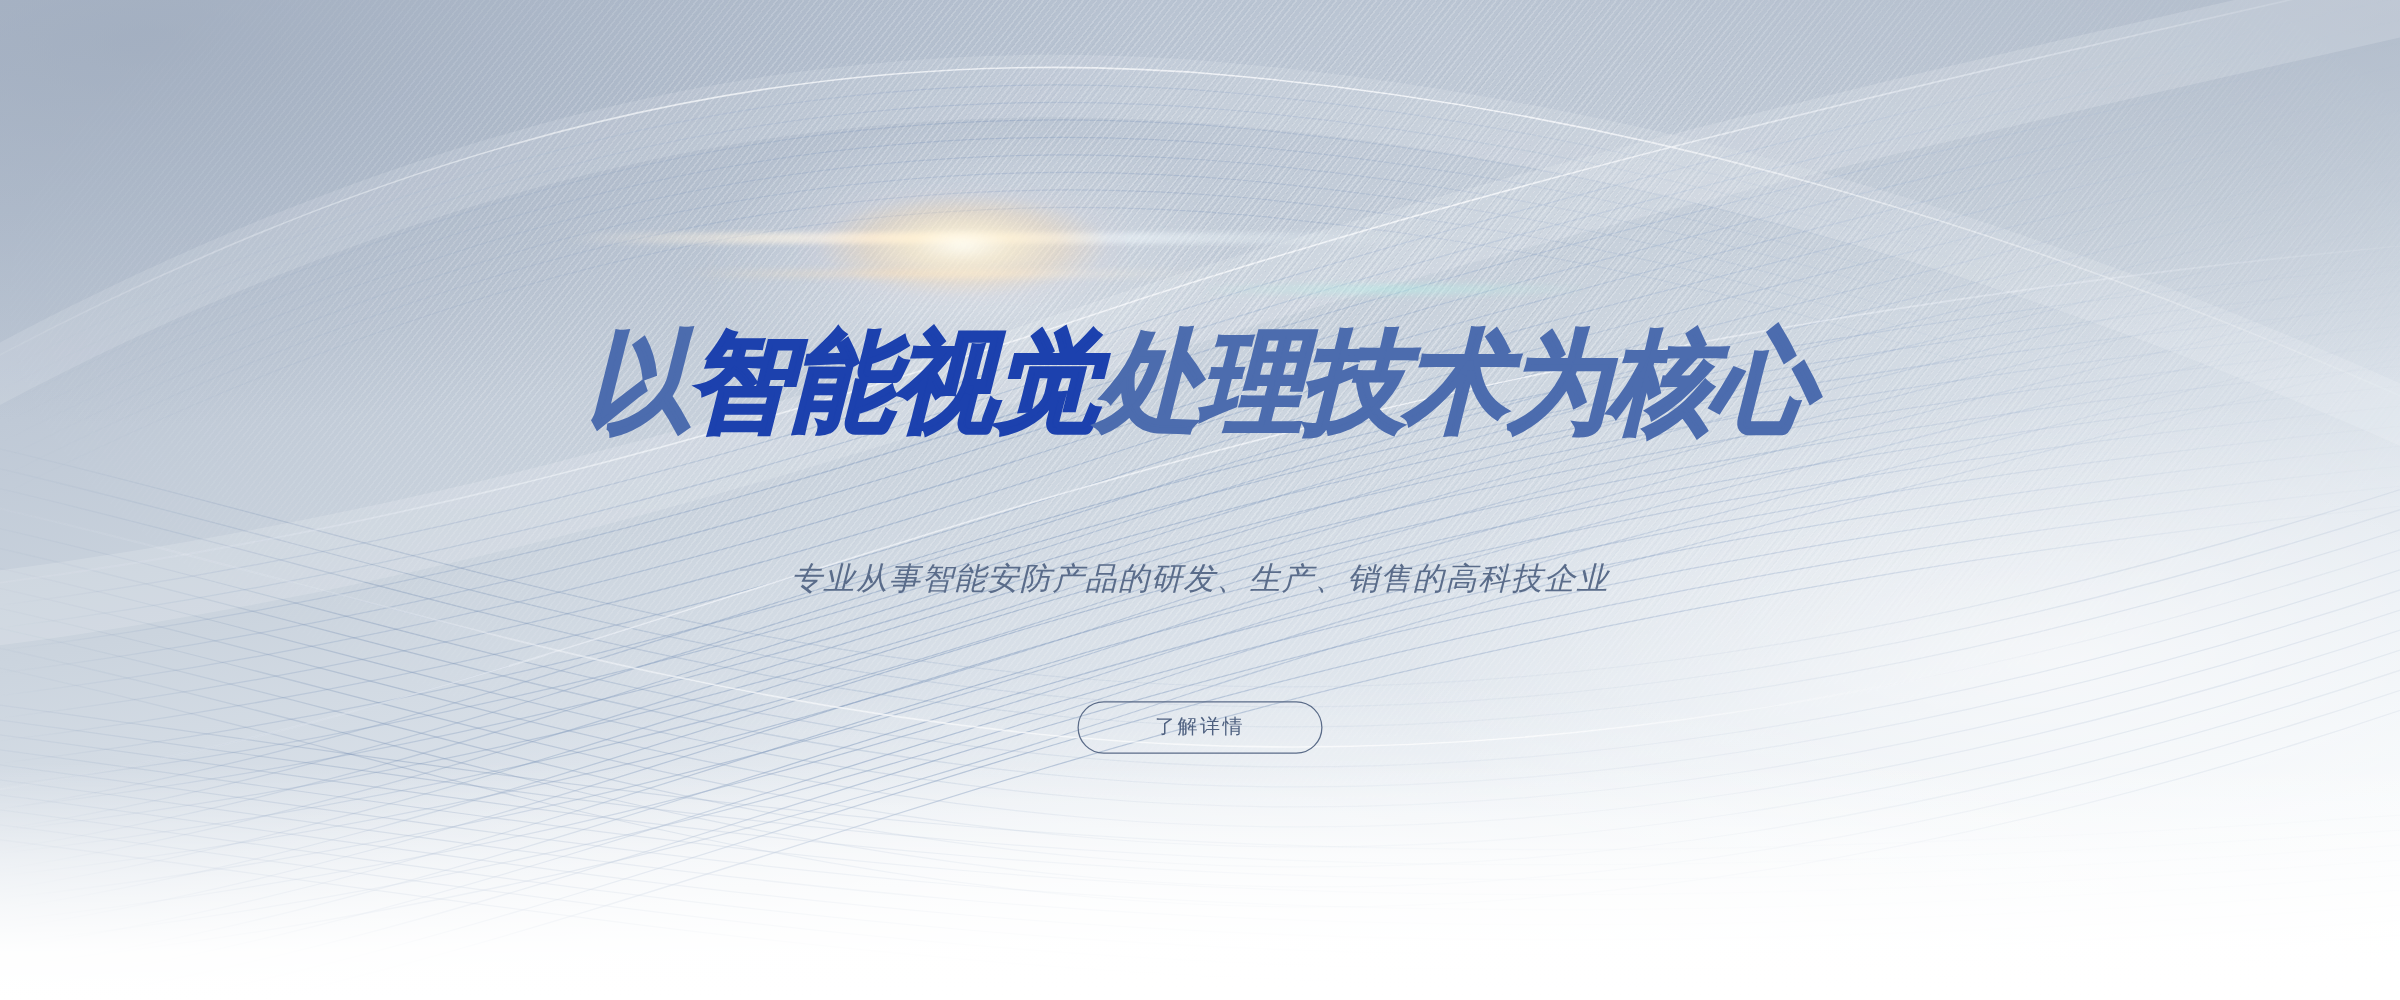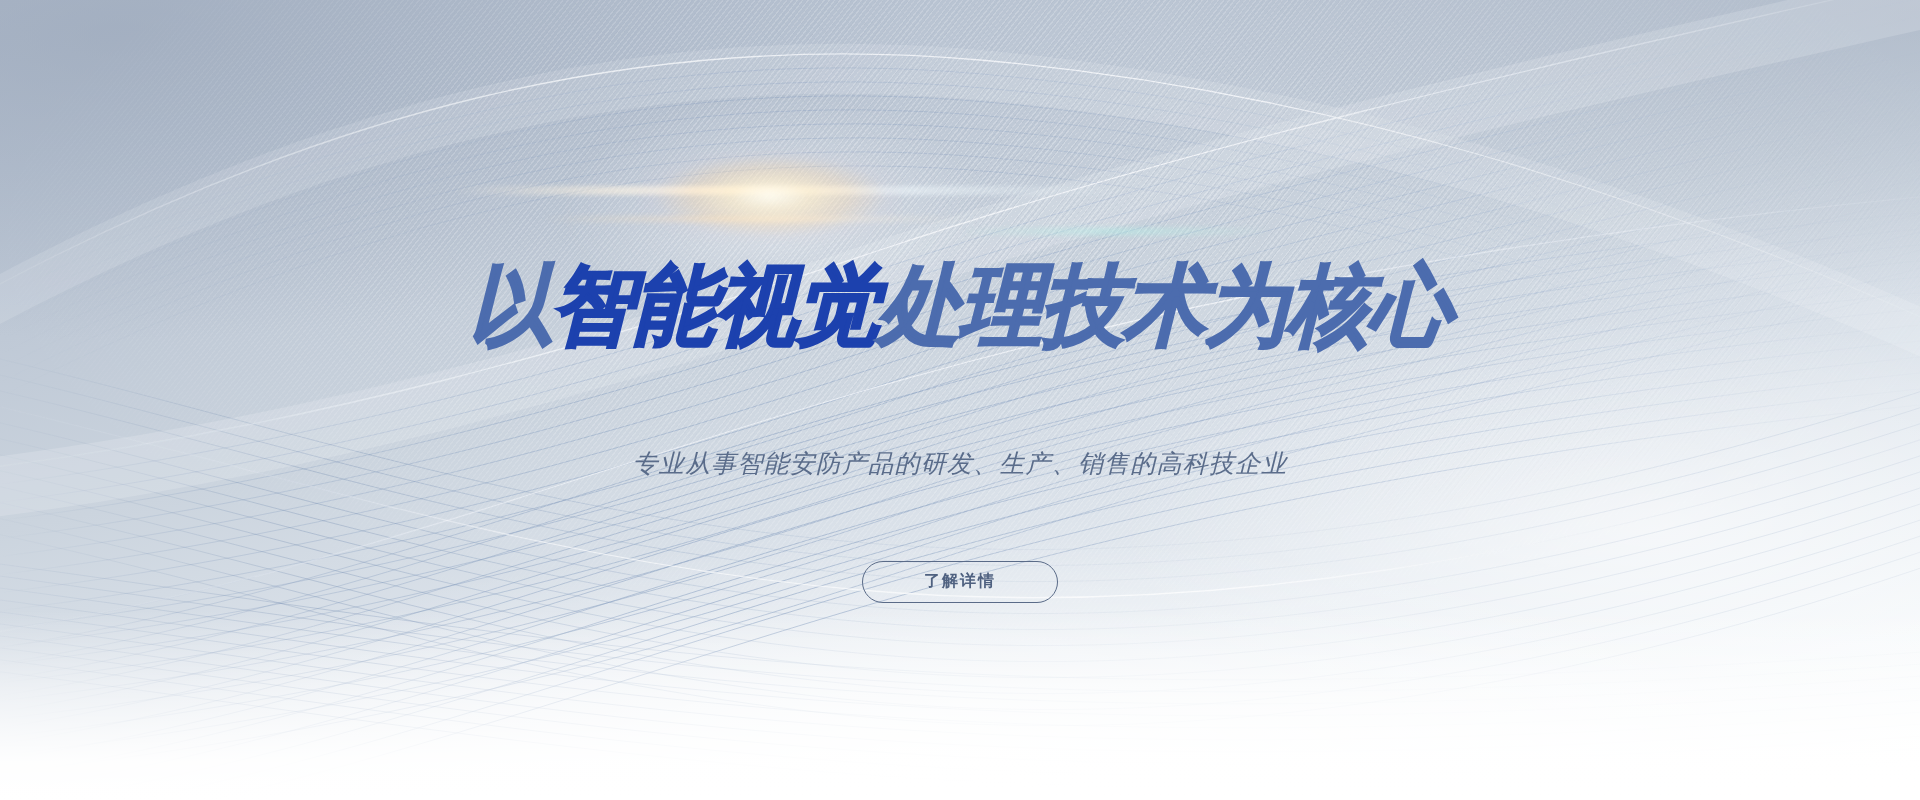--- a/index.html
+++ b/index.html
@@ -190,21 +190,20 @@
     background: transparent;
     color: #4f6180;
     font-size: 16px;
     letter-spacing: 2px;
     font-family: "Liberation Sans", "DejaVu Sans", sans-serif;
     display: flex;
     align-items: center;
     justify-content: center;
     cursor: pointer;
     padding: 0;
-    font-weight: bold;
   }
 
   
   .bottom-fade {
     position: absolute;
     left: 0; bottom: 0;
     width: 1920px; height: 190px;
     background: linear-gradient(180deg,
       rgba(255,255,255,0) 0%,
       rgba(255,255,255,0.55) 42%,

